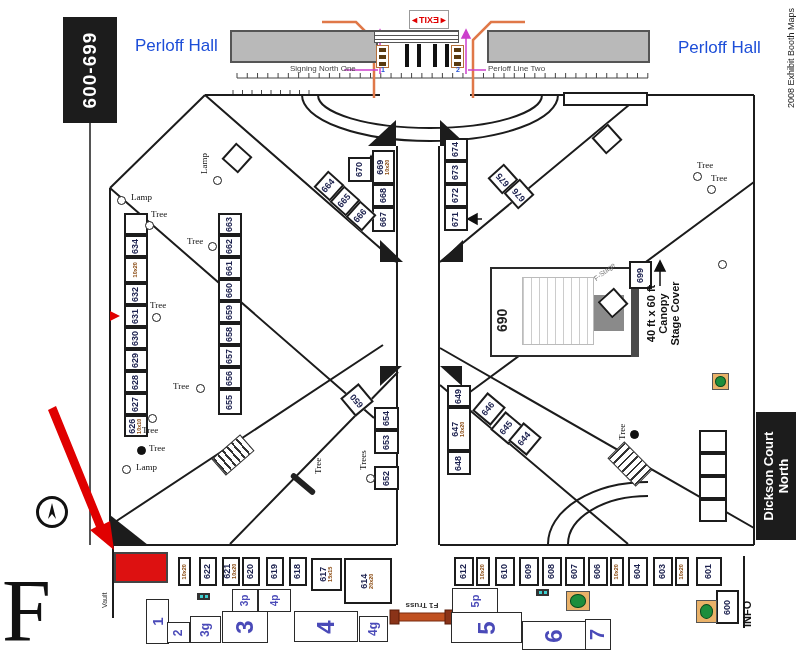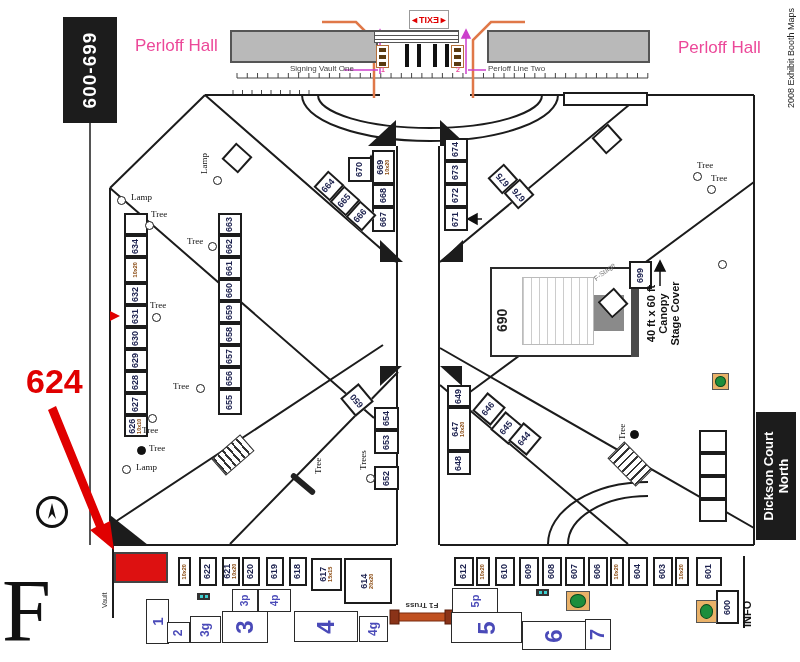--- a/index.html
+++ b/index.html
@@ -33,21 +33,21 @@
          font-weight:bold;font-size:19px;letter-spacing:1px;}
   .graybar{position:absolute;background:#b9b9b9;border:2px solid #555;box-sizing:border-box;z-index:2;}
   .stairs{position:absolute;background:repeating-linear-gradient(180deg,#555 0 1px,#fff 1px 4px);
           border:1px solid #555;box-sizing:border-box;z-index:2;}
   .hatch{position:absolute;background:repeating-linear-gradient(90deg,#333 0 2px,#fff 2px 6px);
          border:1px solid #333;box-sizing:border-box;z-index:2;}
   .col{position:absolute;background:#111;width:4px;height:23px;z-index:3;}
   .sgntable{position:absolute;width:13px;height:23px;border:1.5px solid #b5703a;box-sizing:border-box;
             z-index:3;display:flex;flex-direction:column;align-items:center;justify-content:space-around;background:#fff;}
   .sgntable b{width:7px;height:4px;background:#5a3a10;display:block;}
-  .lbl{position:absolute;color:#ec4899;white-space:nowrap;z-index:5;}
+  .lbl{position:absolute;color:#1d4ed8;white-space:nowrap;z-index:5;}
   .bench{position:absolute;background:#222;border-radius:3px;z-index:4;}
 </style>
 </head>
 <body>
 
 <div id="stage">
 
   <svg class="layer" width="800" height="662" viewBox="0 0 800 662">
     <g stroke="#1c1c1c" stroke-width="2" fill="none">
 
@@ -187,24 +187,23 @@
       <b></b>
       <b></b>
     </div>
   <div class="sgntable" style="left:451px;top:45px;">
       <b></b>
       <b></b>
       <b></b>
     </div>
   <div class="lbl" style="left:381px;top:66px;font:bold 7px 'Liberation Sans',sans-serif;">1</div>
   <div class="lbl" style="left:456px;top:66px;font:bold 7px 'Liberation Sans',sans-serif;">2</div>
-  <div class="lbl" style="left:290px;top:64px;font-size:8px;color:#444;">Signing Vault One</div>
+  <div class="lbl" style="left:290px;top:64px;font-size:8px;color:#444;">Signing North One</div>
   <div class="lbl" style="left:488px;top:64px;font-size:8px;color:#444;">Perloff Line Two</div>
 
-  <div class="lbl" style="left:26px;top:362px;font:bold 34px 'Liberation Sans',sans-serif;color:#e00000;">624</div>
 
   <div style="position:absolute;left:36px;top:496px;width:32px;height:32px;border:3px solid #111;border-radius:50%;box-sizing:border-box;z-index:5;display:flex;align-items:center;justify-content:center;">
     <svg width="20" height="20" viewBox="0 0 20 20">
         <polygon points="10,1 14,17 10,12 6,17" fill="#111"></polygon>
       </svg>
   </div>
   <div class="lbl" style="left:2px;top:560px;font:normal 88px 'Liberation Serif',serif;color:#111;">F</div>
   <div class="rotl lbl" style="left:101px;top:608px;width:28px;font-size:7px;color:#333;">Vault</div>
 
   <div style="position:absolute;left:490px;top:267px;width:148px;height:90px;border:2.5px solid #2a2a2a;box-sizing:border-box;background:#fff;z-index:2;"></div>

